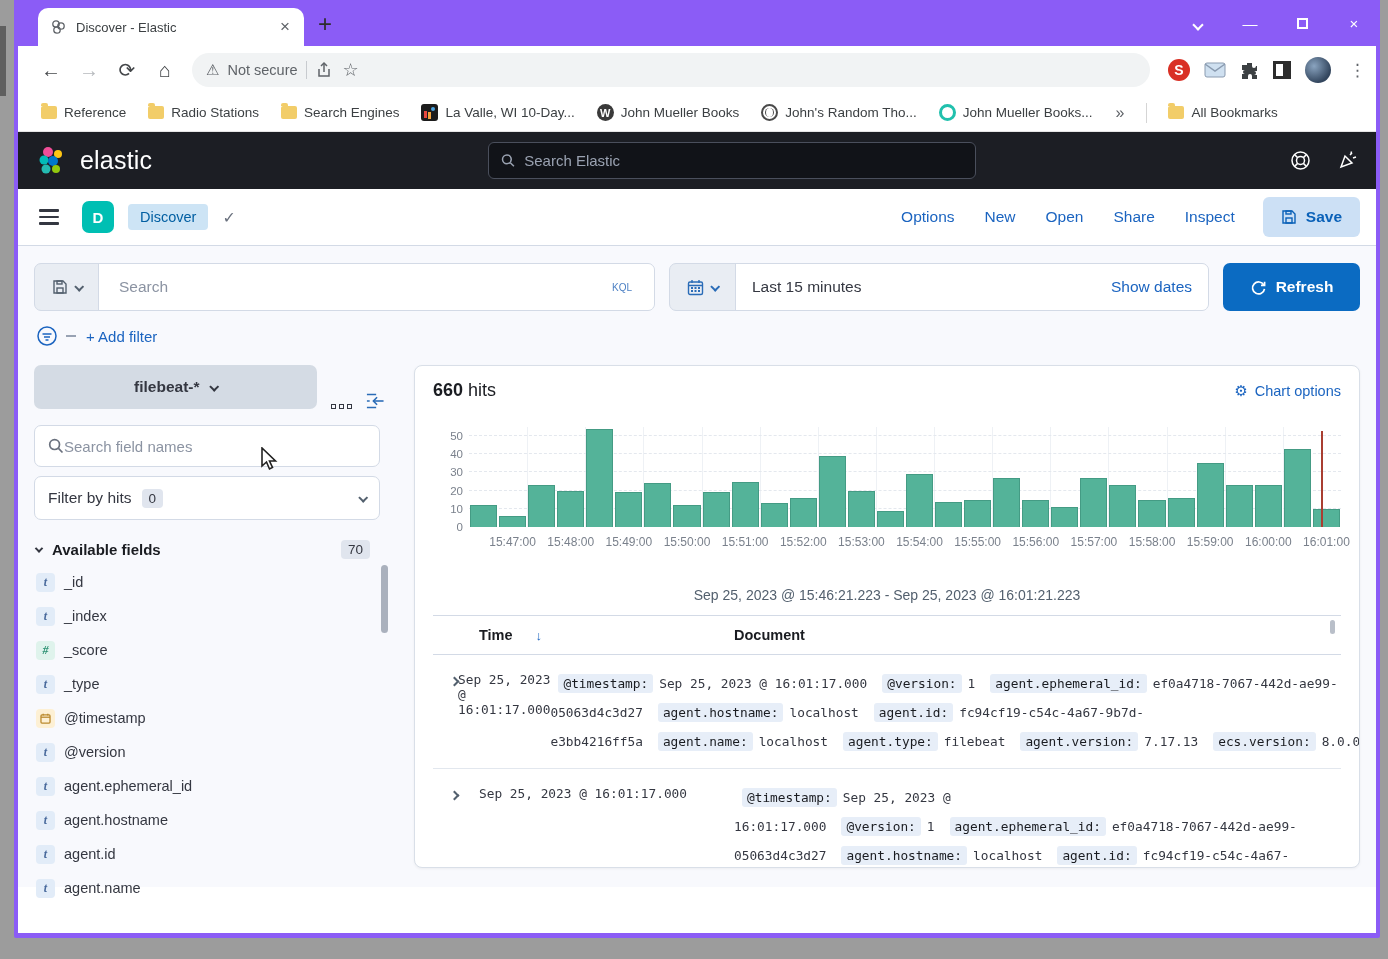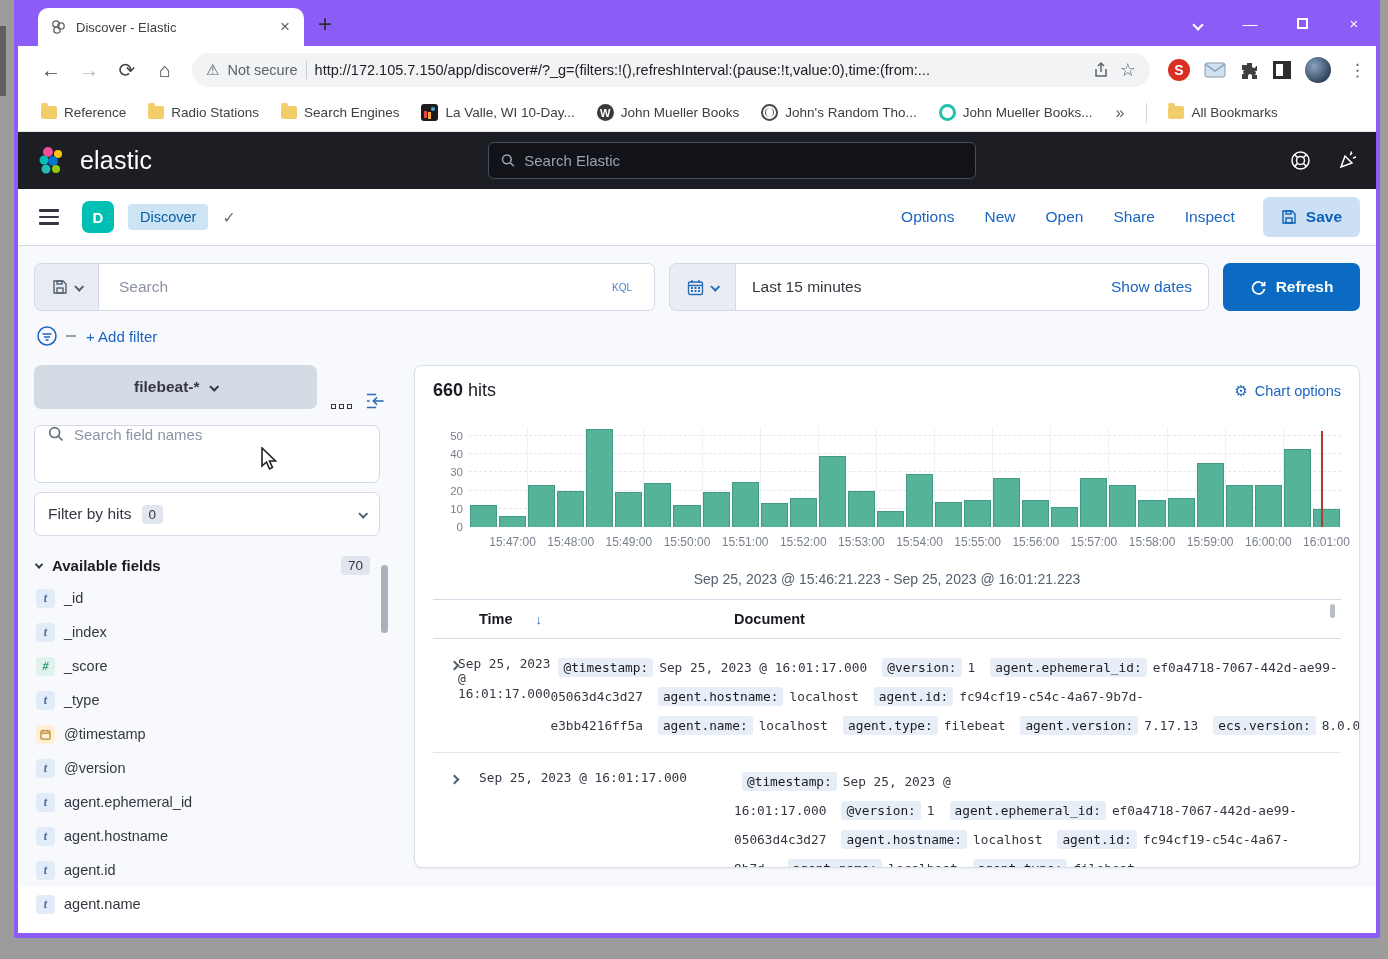--- a/index.html
+++ b/index.html
@@ -96,21 +96,21 @@
   .filter-dash { width:10px; height:2px; background:#98a2b3; margin-right:2px; }
   .add-filter { color:#1b64c0; font-size:15px; font-weight:500; }
 
   .content { display:flex; padding:18px 16px 0 16px; gap:30px; height:calc(100% - 120px); }
   
   .sidebar { width:350px; position:relative; }
   .index-row { display:flex; align-items:flex-end; gap:14px; }
   .index-pill { width:306px; height:44px; background:#d4dbe4; border-radius:7px; display:flex; align-items:center; justify-content:center; gap:10px; font-weight:bold; font-size:15.5px; color:#343741; }
   .dots3 { display:flex; gap:3px; }
   .dots3 span { width:5px; height:5px; border:1.5px solid #343741; display:inline-block; }
-  .field-search { margin-top:16px; width:346px; height:58px; background:#fff; border:1px solid #d3dae6; border-radius:7px; display:flex; align-items:flex-start; padding:0 13px; gap:10px; }
+  .field-search { margin-top:16px; width:346px; height:42px; background:#fff; border:1px solid #d3dae6; border-radius:7px; display:flex; align-items:center; padding:0 13px; }
   .field-search input { border:none; outline:none; font-size:15px; flex:1; font-family:"Liberation Sans",sans-serif; color:#343741; }
   .field-search input::placeholder { color:#8b93a2; }
   .filter-type { margin-top:9px; width:346px; height:44px; background:#fff; border:1px solid #d3dae6; border-radius:7px; display:flex; align-items:center; padding:0 13px; gap:10px; }
   .filter-type .lbl { font-size:15.5px; color:#343741; }
   .count-badge { background:#e0e5ee; border-radius:4px; font-size:13.5px; color:#343741; padding:2px 7px; }
   .filter-type .chev-b { margin-left:auto; }
   .avail-row { display:flex; align-items:center; margin:20px 0 6px 2px; gap:10px; }
   .avail-title { font-weight:bold; font-size:15px; color:#1a1c21; }
   .avail-row .count-badge { margin-left:auto; margin-right:14px; }
   .chev-s { display:inline-block; width:6px; height:6px; border-right:2px solid #343741; border-bottom:2px solid #343741; transform:rotate(45deg); }
@@ -135,21 +135,21 @@
   .y-axis { width:36px; position:relative; height:100px; }
   .y-axis span { position:absolute; right:6px; transform:translateY(50%); font-size:11.5px; color:#7a818c; }
   .plot { flex:1; position:relative; height:100px; border-left:0; }
   .grid { position:absolute; left:0; right:0; border-top:1px dashed #e4e8ee; }
   .vgrid { position:absolute; top:0; bottom:0; width:1px; background:#eef1f5; }
   .bars { position:absolute; inset:0; display:flex; align-items:flex-end; gap:2px; padding:0 1px; }
   .bar { flex:1; background:#54B399; border:1px solid #449b84; border-bottom:none; }
   .now-line { position:absolute; top:4px; bottom:0; left:97.7%; width:2.5px; background:#a93e31; }
   .x-axis { position:relative; height:22px; margin:8px 0 0 36px; }
   .x-axis span { position:absolute; transform:translateX(-50%); font-size:12px; color:#7a818c; white-space:nowrap; top:0; }
-  .time-caption { text-align:center; font-size:14px; color:#53606e; margin-top:14px; padding-bottom:12px; }
+  .time-caption { text-align:center; font-size:14px; color:#53606e; margin-top:30px; padding-bottom:12px; }
 
   .doc-table { border-top:1px solid #d3dae6; }
   .t-head { display:flex; border-bottom:1px solid #d3dae6; padding:11px 0 11px 46px; position:relative; }
   .t-head .th { font-size:14.5px; font-weight:bold; color:#1a1c21; }
   .th-time { width:255px; display:flex; gap:23px; align-items:center; }
   .sort-arrow { color:#1b64c0; font-size:13px; }
   .tbl-scroll { position:absolute; right:-12px; top:4px; width:5px; height:14px; background:#b9bfc9; border-radius:3px; }
   .t-row { display:flex; padding:14px 0 12px 18px; border-bottom:1px solid #e2e7ee; }
   .row-chev { width:28px; color:#53606e; font-size:15px; padding-top:2px; }
   .chev-r { display:inline-block; width:7px; height:7px; border-right:2px solid #53606e; border-top:2px solid #53606e; transform:rotate(45deg); }
@@ -194,21 +194,20 @@
 
     <div class="navbar">
       <span class="navbtn">←</span>
       <span class="navbtn disabled">→</span>
       <span class="navbtn">⟳</span>
       <span class="navbtn">⌂</span>
       <div class="urlbar">
         <span class="warn-tri">⚠</span>
         <span class="notsecure">Not secure</span>
         <span class="url-div"></span>
-        <span class="url-text">http://172.105.7.150/app/discover#/?_g=(filters:!(),refreshInterval:(pause:!t,value:0),time:(from:...</span>
         <span class="url-icons">
           <span>
             <svg width="18" height="18" viewBox="0 0 18 18" fill="none" stroke="#5f6368" stroke-width="1.5">
                 <path d="M4 8 v7 h10 v-7"></path>
                 <path d="M9 11 V2"></path>
                 <path d="M6 5 L9 2 L12 5"></path>
               </svg>
           </span>
           <span style="font-size:18px;">☆</span>
         </span>

